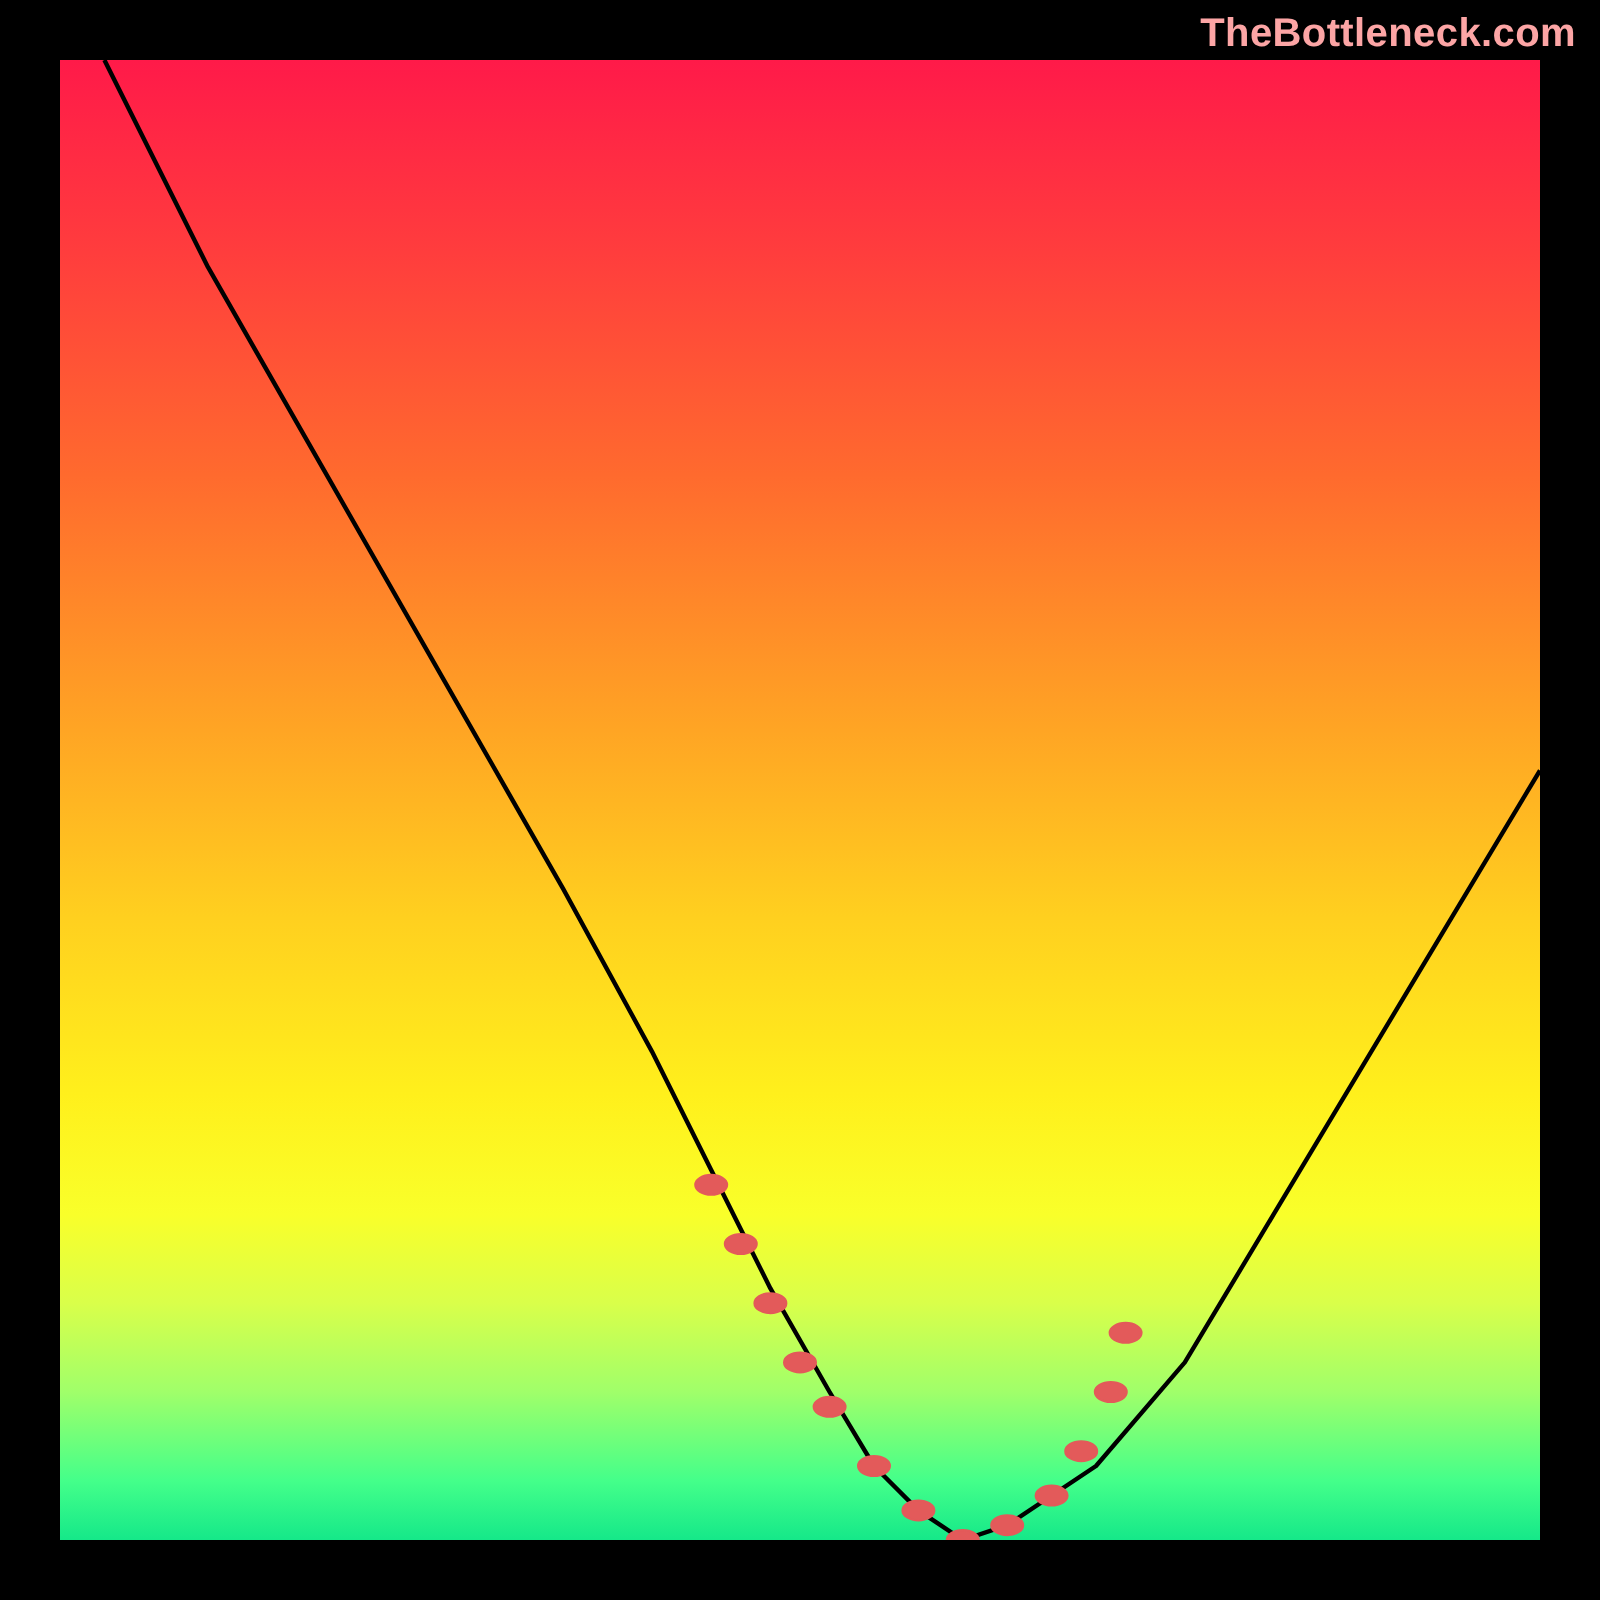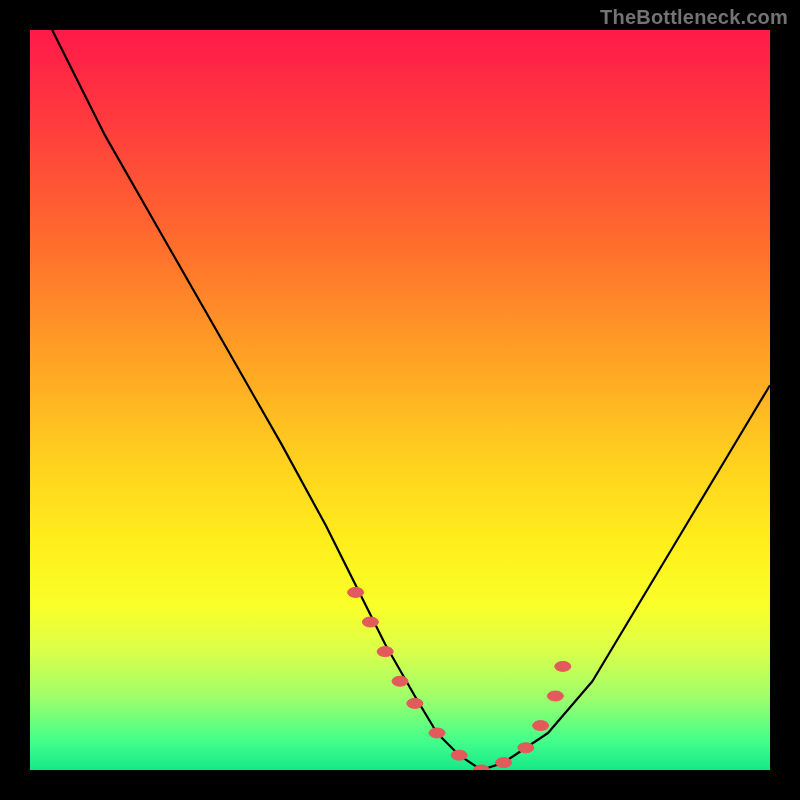--- a/index.html
+++ b/index.html
@@ -30,21 +30,21 @@
       #15e889 100%
     );
   }
   .watermark {
     position: absolute;
     top: 6px;
     right: 12px;
     font-family: Arial, Helvetica, sans-serif;
     font-size: 20px;
     font-weight: bold;
-    color: #737373;
+    color: #fca5a5;
     letter-spacing: 0.2px;
     user-select: none;
   }
   svg.curve {
     position: absolute;
     left: 0; top: 0;
     width: 740px; height: 740px;
   }
   .main-path {
     fill: none;

